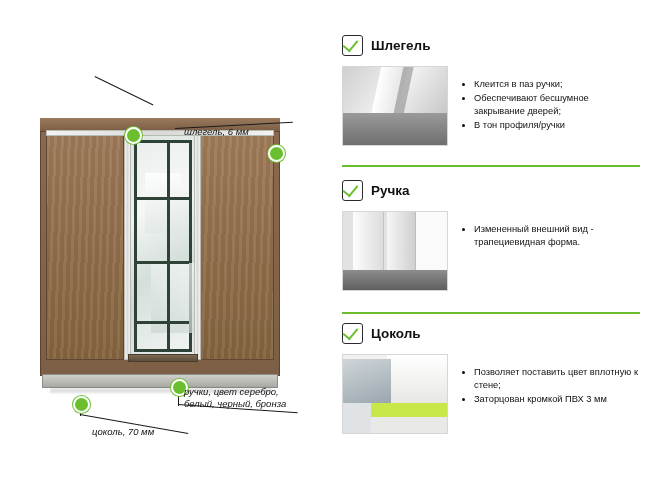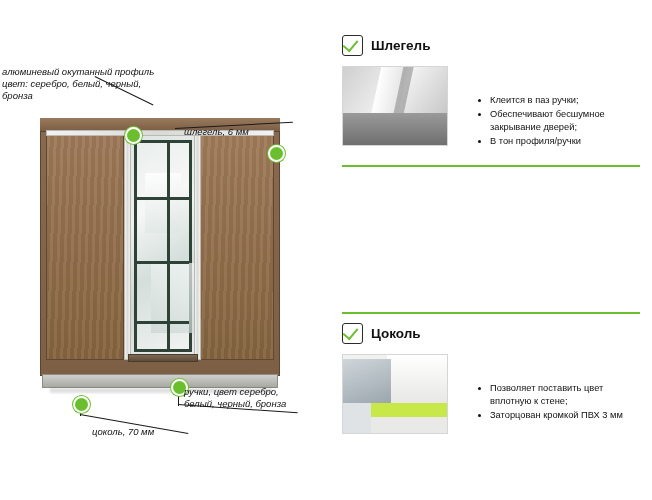--- a/index.html
+++ b/index.html
@@ -119,21 +119,21 @@
     border-right:2.6px solid #6bbf2f;border-bottom:2.6px solid #6bbf2f;
     transform:rotate(40deg);
   }
   .card-title{font-size:13.5px;font-weight:bold;color:#111;}
   .card-body{display:flex;gap:14px;margin-top:6px;}
   .thumb{
     width:104px;height:78px;flex:0 0 auto;border:1px solid #d6d6d6;
     position:relative;overflow:hidden;background:#e9e9e9;
   }
   .bullets{font-size:9.3px;color:#111;line-height:13px;padding-top:12px;}
-  .bullets ul{margin:16px;padding-left:12px;}
+  .bullets ul{margin:0;padding-left:12px;}
   .bullets li{margin:0 0 1px 0;}
   .rule{position:absolute;left:12px;width:298px;height:2px;background:#6bbf2f;}
 
   
   .t1-a{position:absolute;left:0;top:0;width:104px;height:78px;background:linear-gradient(125deg,#cfcfcf,#f2f2f2 45%,#b9b9b9);}
   .t1-b{position:absolute;left:30px;top:-10px;width:26px;height:100px;background:linear-gradient(90deg,#ffffff,#e3e3e3);transform:rotate(12deg);}
   .t1-c{position:absolute;left:52px;top:-10px;width:10px;height:100px;background:#8e8e8e;transform:rotate(12deg);opacity:.6;}
   .t1-d{position:absolute;left:0;top:46px;width:104px;height:32px;background:linear-gradient(180deg,#9a9a9a,#6f6f6f);}
   
   .t2-a{position:absolute;left:0;top:0;width:104px;height:78px;background:#e2e2e0;}
@@ -189,22 +189,20 @@
     <div class="leader" style="left:178px;top:404px;width:120px;transform:rotate(4deg);"></div>
     <div class="leader" style="left:80px;top:414px;width:110px;transform:rotate(10deg);"></div>
     <div class="vline" style="left:178px;top:386px;height:20px;"></div>
     <div class="vline" style="left:80px;top:402px;height:14px;"></div>
 
     <div class="dot" style="left:125px;top:127px;"></div>
     <div class="dot" style="left:268px;top:145px;"></div>
     <div class="dot" style="left:171px;top:379px;"></div>
     <div class="dot" style="left:73px;top:396px;"></div>
 
-    <div class="cap" style="left:2px;top:66px;width:170px;">алюминевый окутанный профиль
-цвет: серебро, белый, черный, бронза</div>
     <div class="cap" style="left:184px;top:106px;width:120px;margin-top:20px;">шлегель, 6 мм</div>
     <div class="cap" style="left:184px;top:386px;width:130px;">ручки, цвет серебро,
 белый, черный, бронза</div>
     <div class="cap" style="left:92px;top:426px;width:120px;">цоколь, 70 мм</div>
   </div>
 
   <div class="right-panel">
 
     <div class="card" style="top:30px;">
       <div class="card-head">
@@ -223,20 +221,40 @@
             <li>Клеится в паз ручки;</li>
             <li>Обеспечивают бесшумное закрывание дверей;</li>
             <li>В тон профиля/ручки</li>
           </ul>
         </div>
       </div>
     </div>
 
     <div class="rule" style="top:165px;"></div>
 
+    <div class="card" style="top:175px;">
+      <div class="card-head">
+        <div class="check"></div>
+        <div class="card-title">Ручка</div>
+      </div>
+      <div class="card-body">
+        <div class="thumb">
+          <div class="t2-a"></div>
+          <div class="t2-e"></div>
+          <div class="t2-b"></div>
+          <div class="t2-c"></div>
+          <div class="t2-d"></div>
+        </div>
+        <div class="bullets">
+          <ul>
+            <li>Измененный внешний вид - трапециевидная форма.</li>
+          </ul>
+        </div>
+      </div>
+    </div>
 
     <div class="rule" style="top:312px;"></div>
 
     <div class="card" style="top:318px;">
       <div class="card-head">
         <div class="check"></div>
         <div class="card-title">Цоколь</div>
       </div>
       <div class="card-body">
         <div class="thumb">

